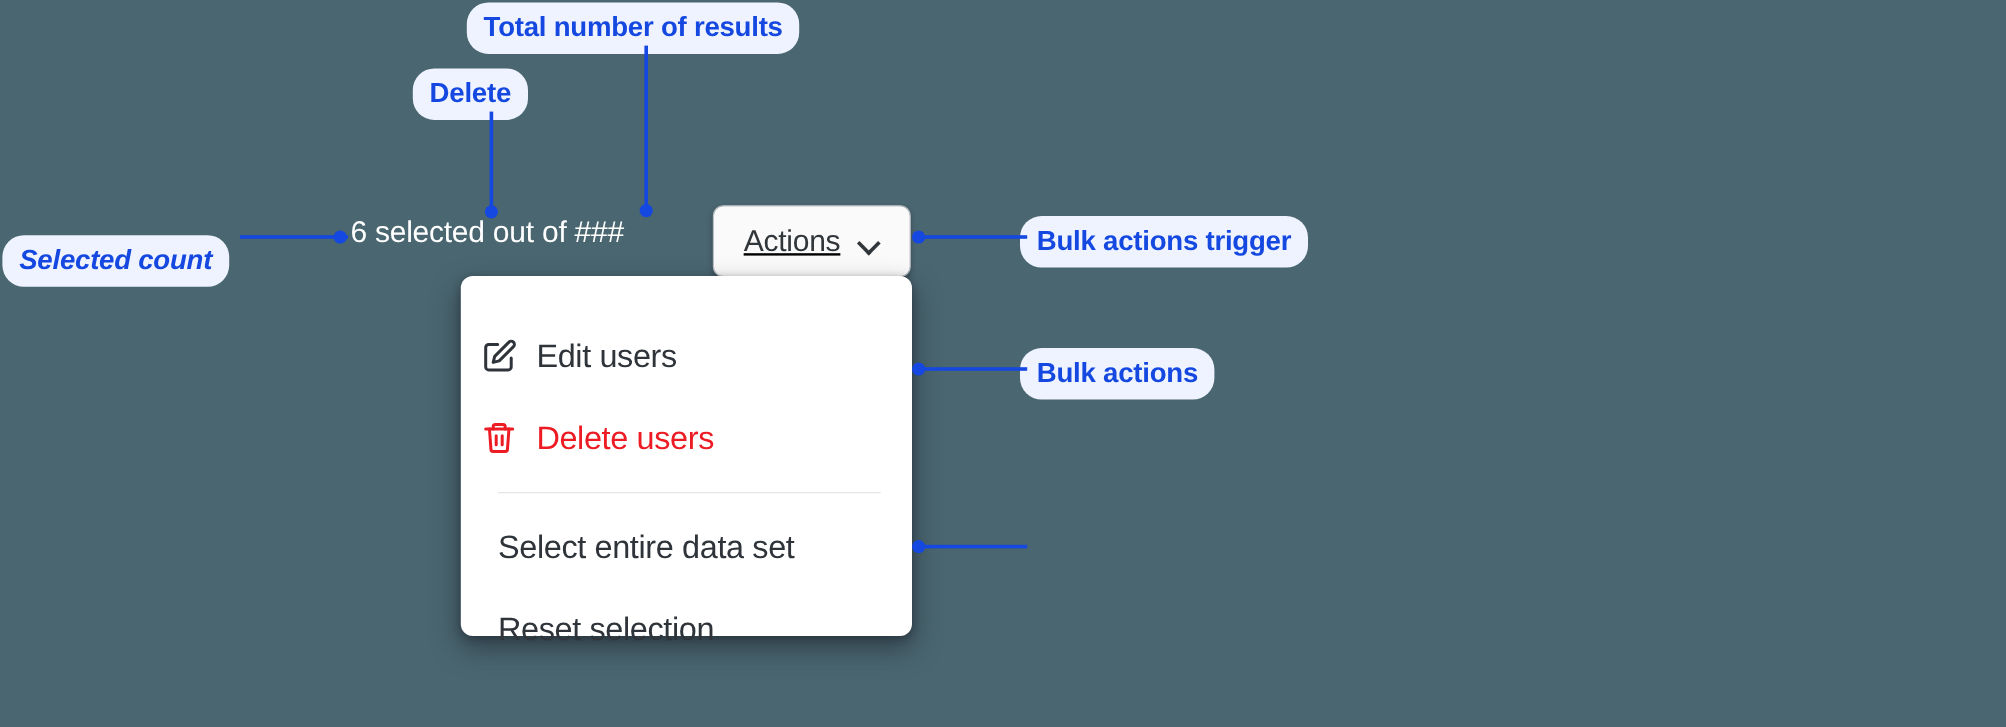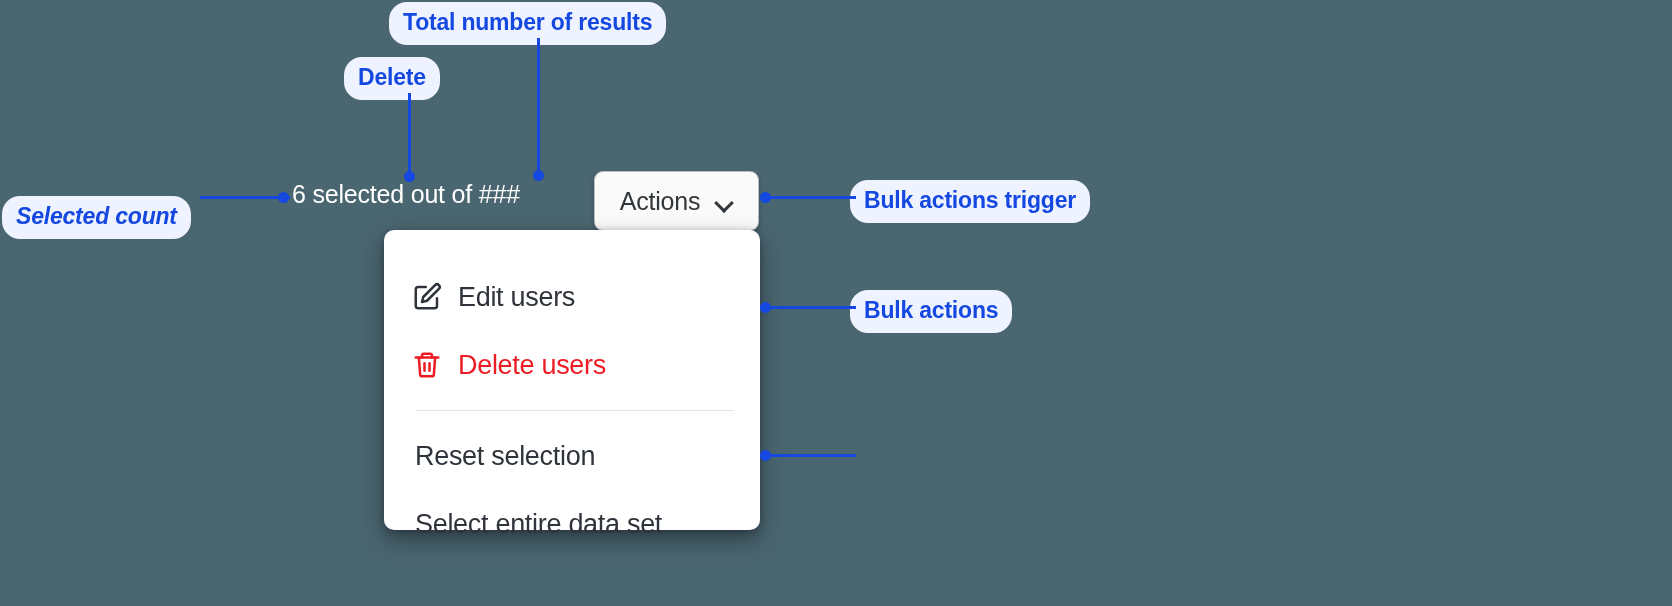--- a/index.html
+++ b/index.html
@@ -69,20 +69,21 @@
     background: #fafafa;
     border: 1px solid #b9bec2;
     border-radius: 9px;
     box-shadow: 0 3px 4px rgba(40,45,55,.45);
     display: flex;
     align-items: center;
     justify-content: center;
     gap: 16px;
     box-sizing: border-box;
     cursor: pointer;
+    text-decoration: underline;
   }
   .actions-btn .label {
     font-size: 25px;
     color: #31363a;
     letter-spacing: -0.2px;
   }
   .chev {
     width: 17px;
     height: 10px;
     position: relative;
@@ -107,21 +108,21 @@
     border-radius: 10px;
     box-shadow: 0 10px 22px rgba(28,32,42,.55), 0 2px 6px rgba(28,32,42,.35);
     box-sizing: border-box;
     padding-top: 22px;
   }
 
   .menu-item {
     display: flex;
     align-items: center;
     gap: 16px;
-    padding: 0 0 0 28px;
+    padding: 0 0 0 17px;
     height: 46px;
     cursor: pointer;
   }
   .menu-item .mlabel {
     font-size: 27px;
     color: #2f343a;
     letter-spacing: -0.3px;
     white-space: nowrap;
   }
   .menu-item.danger .mlabel { color: #ed1c24; }
@@ -171,26 +172,26 @@
           <path d="M5.5 6l1 13.5A1.5 1.5 0 0 0 8 21h8a1.5 1.5 0 0 0 1.5-1.5L18.5 6"></path>
           <path d="M10 10.5v6"></path>
           <path d="M14 10.5v6"></path>
         </svg>
       </span>
       <span class="mlabel">Delete users</span>
     </div>
 
     <div class="divider"></div>
 
+    <div class="menu-item mi-selectall">
+      <span class="mlabel">Select entire data set</span>
+    </div>
+
     <div class="menu-item mi-reset">
       <span class="mlabel">Reset selection</span>
-    </div>
-
-    <div class="menu-item mi-selectall">
-      <span class="mlabel">Select entire data set</span>
     </div>
 
   </div>
 
   <div class="chip" style="left:389px; top:2px;">Total number of results</div>
   <div class="leader v" style="left:537px; top:38px; height:138px;"></div>
   <div class="dot" style="left:533px; top:170px;"></div>
 
   <div class="chip" style="left:344px; top:57px;">Delete</div>
   <div class="leader v" style="left:408px; top:93px; height:84px;"></div>

